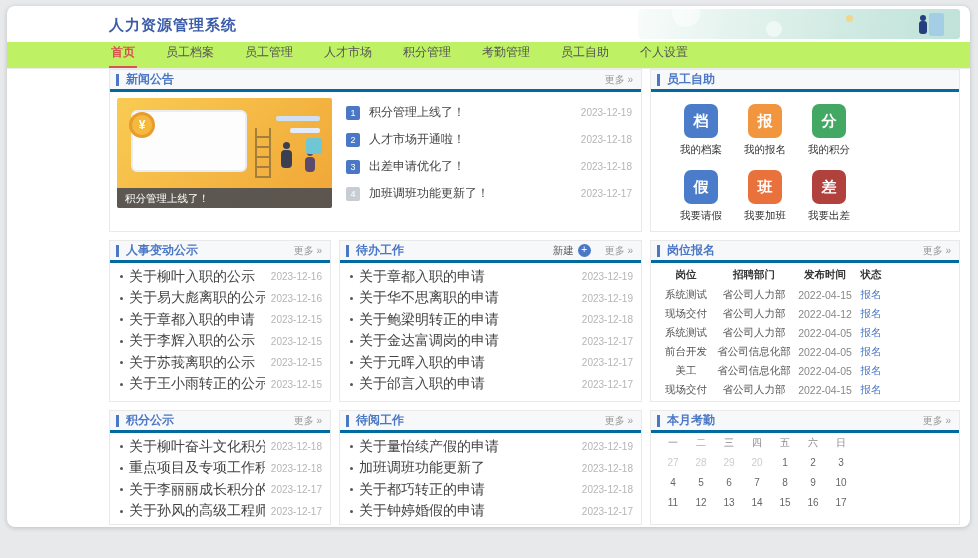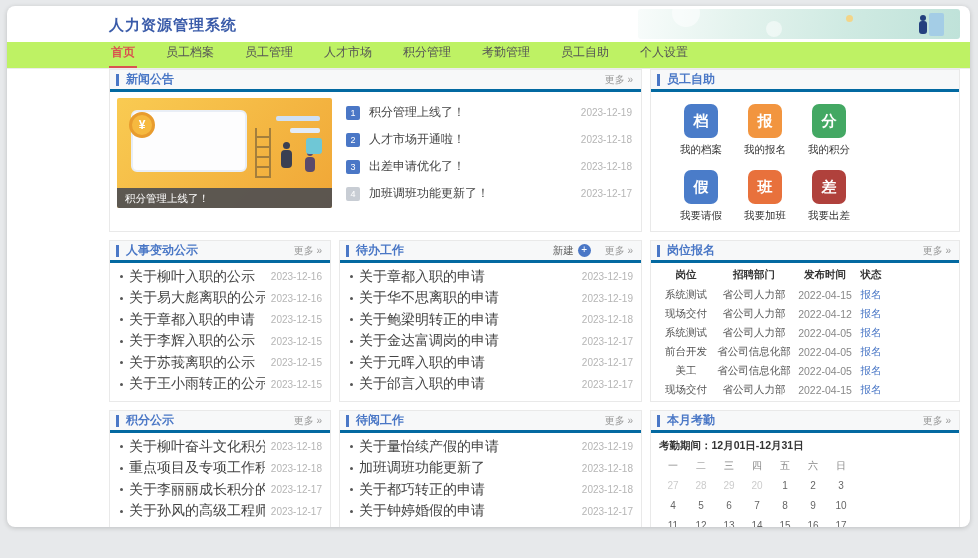--- a/index.html
+++ b/index.html
@@ -415,21 +415,20 @@
 
       </div>
     </div>
 
     <div class="panel">
       <div class="panel-head">
         <span class="phbar"></span>
         <span class="ptitle">本月考勤</span>
         <span class="more">更多 »</span>
       </div>
-      <div class="period">考勤期间：12月01日-12月31日</div>
       <div class="cal">
         <div class="cal-row cal-head">
           <span class="cal-cell">一</span>
           <span class="cal-cell">二</span>
           <span class="cal-cell">三</span>
           <span class="cal-cell">四</span>
           <span class="cal-cell">五</span>
           <span class="cal-cell">六</span>
           <span class="cal-cell">日</span>
         </div>

